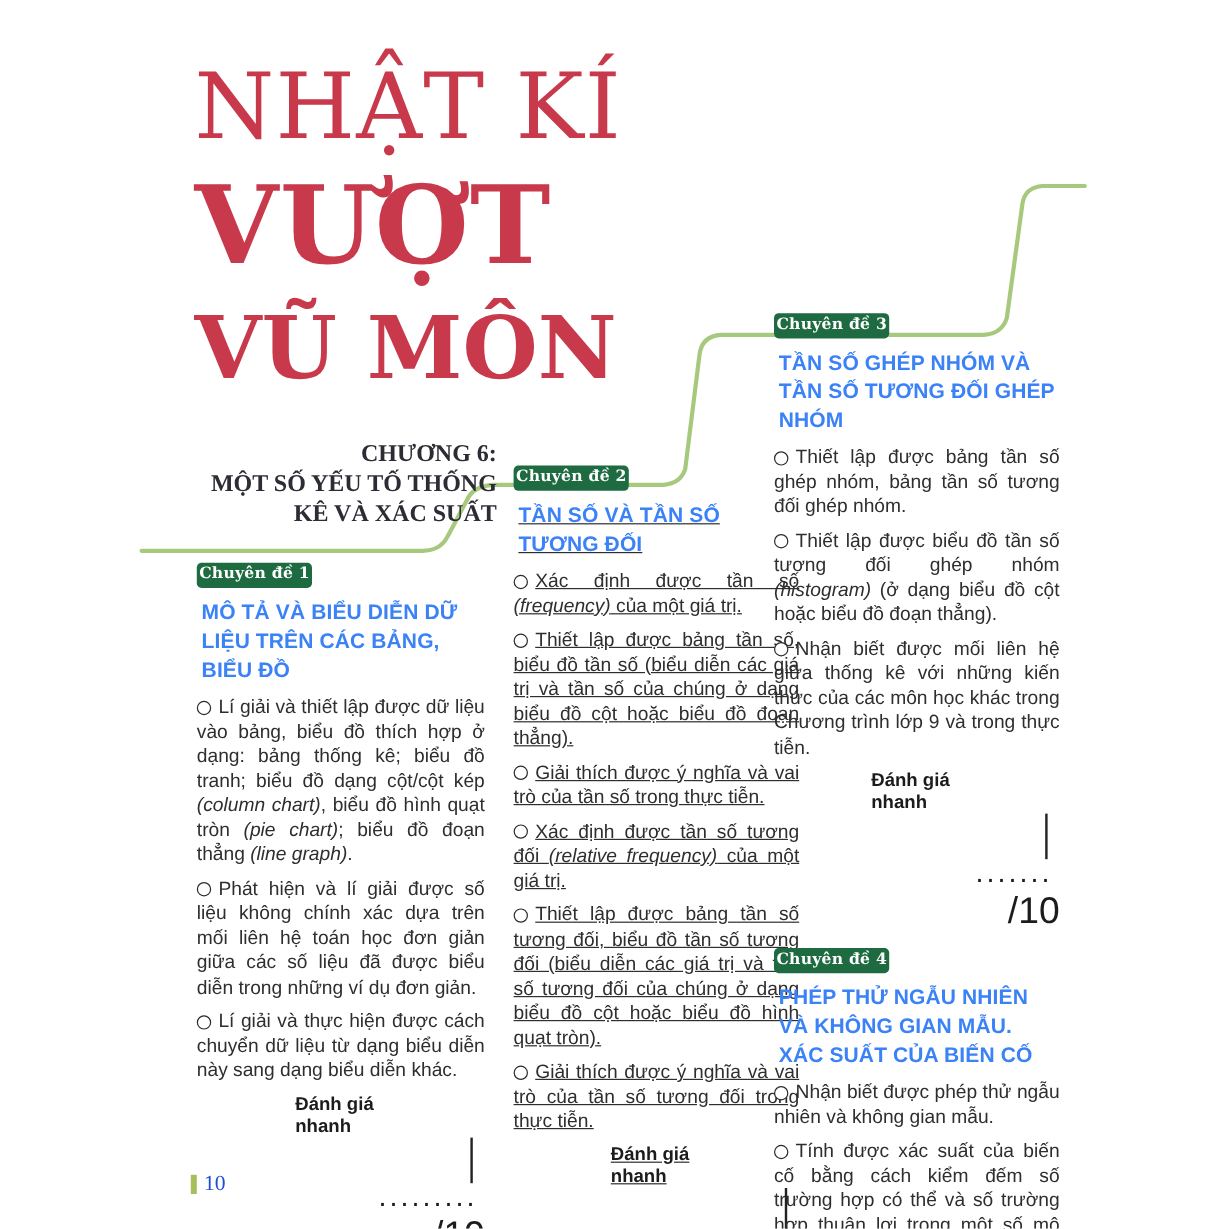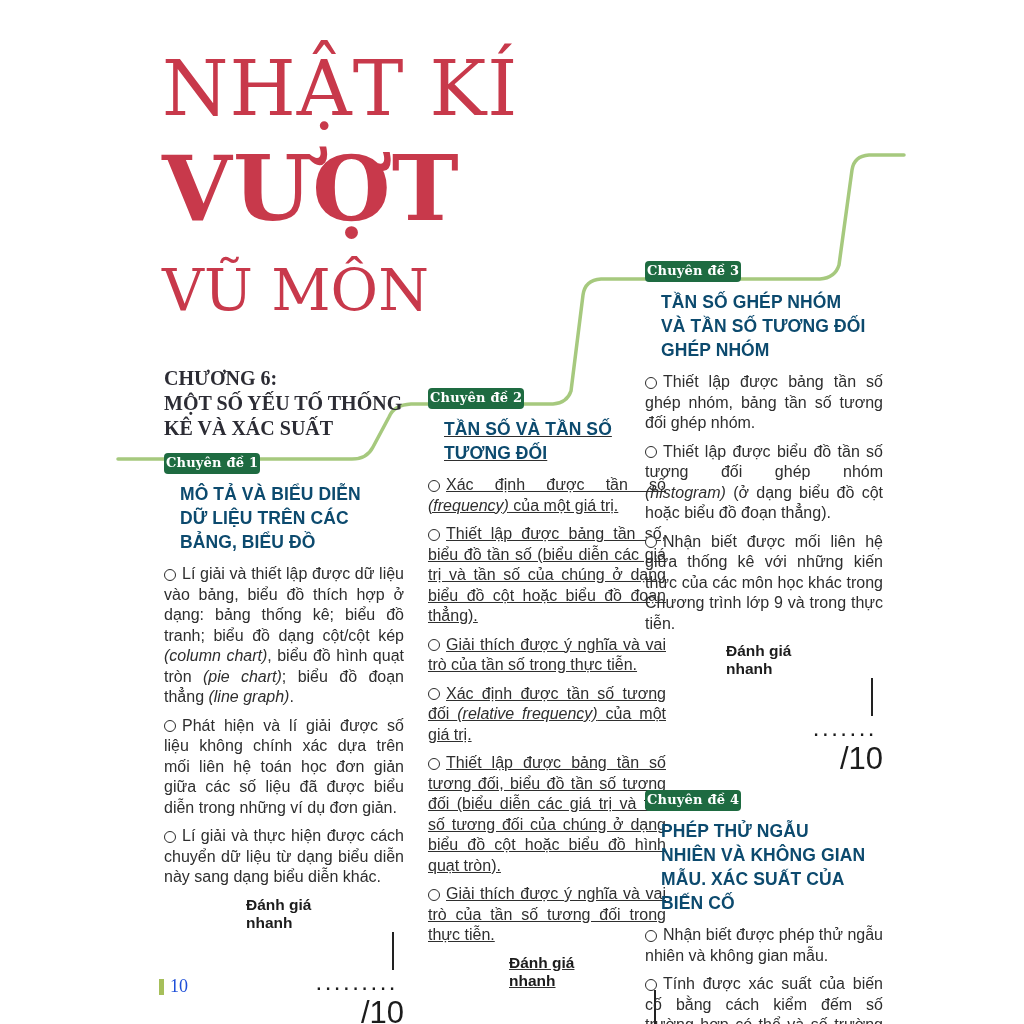--- a/index.html
+++ b/index.html
@@ -8,37 +8,37 @@
     font-family:"Liberation Sans",sans-serif;overflow:hidden;color:#2f2f2f;
   }
   
   .stair-svg{position:absolute;left:0;top:0;width:1024px;height:1024px;z-index:1;}
 
   
   .book-title{position:absolute;left:162px;top:40px;z-index:2;color:#c8394b;
     font-family:"DejaVu Serif","Liberation Serif",serif;}
   .title-l1{font-size:76px;line-height:98px;font-weight:400;letter-spacing:1px;}
   .title-l2{font-size:90px;line-height:101px;font-weight:700;letter-spacing:1px;}
-  .title-l3{font-size:58px;line-height:102px;font-weight:400;letter-spacing:0px;}
+  .title-l3{font-size:72px;line-height:102px;font-weight:700;letter-spacing:0px;}
 
   .col{position:absolute;z-index:2;width:238px;}
   .col1{left:164px;top:366px;width:240px;}
   .col2{left:428px;top:388px;text-decoration:underline;}
   .col3{left:645px;top:261px;}
 
   .chapter{font-family:"Liberation Serif","DejaVu Serif",serif;font-weight:700;
-    font-size:20px;line-height:25px;color:#2c2c34;margin:0 0 12px;width:250px;}
+    font-size:20px;line-height:25px;color:#2c2c34;margin:0 0 28px;width:250px;text-align:right;}
 
   .badge{display:inline-block;background:#1e6b41;color:#ffffff;
     font-family:"DejaVu Serif","Liberation Serif",serif;font-weight:700;
     font-size:13px;line-height:16px;padding:2px 2px 3px;border-radius:4px;
     position:relative;z-index:3;letter-spacing:0.2px;}
 
-  .topic-heading{color:#0c4a6e;font-weight:700;font-size:17.5px;line-height:24px;
-    margin:8px 16px 10px;letter-spacing:0.1px;}
+  .topic-heading{color:#3b82f6;font-weight:700;font-size:17.5px;line-height:24px;
+    margin:8px 4px 10px;letter-spacing:0.1px;}
 
   .bullet{font-size:16px;line-height:20.5px;text-align:justify;
     margin:0 0 8px;color:#2e2e2e;}
   .bullet i{font-style:italic;}
   .circ{display:inline-block;width:12px;height:12px;border:1.7px solid #2b2b2b;
     border-radius:50%;margin-right:6px;vertical-align:-1.5px;background:#fff;box-sizing:border-box;}
 
   .rating{display:flex;align-items:flex-end;margin-top:6px;color:#1c1c1c;flex-direction:column;}
   .rating-label{font-weight:700;font-size:15.5px;line-height:18px;width:76px;align-self:center;}
   .rating-bar{width:2px;height:38px;background:#222;margin:0 10px 0 0;flex:none;}

